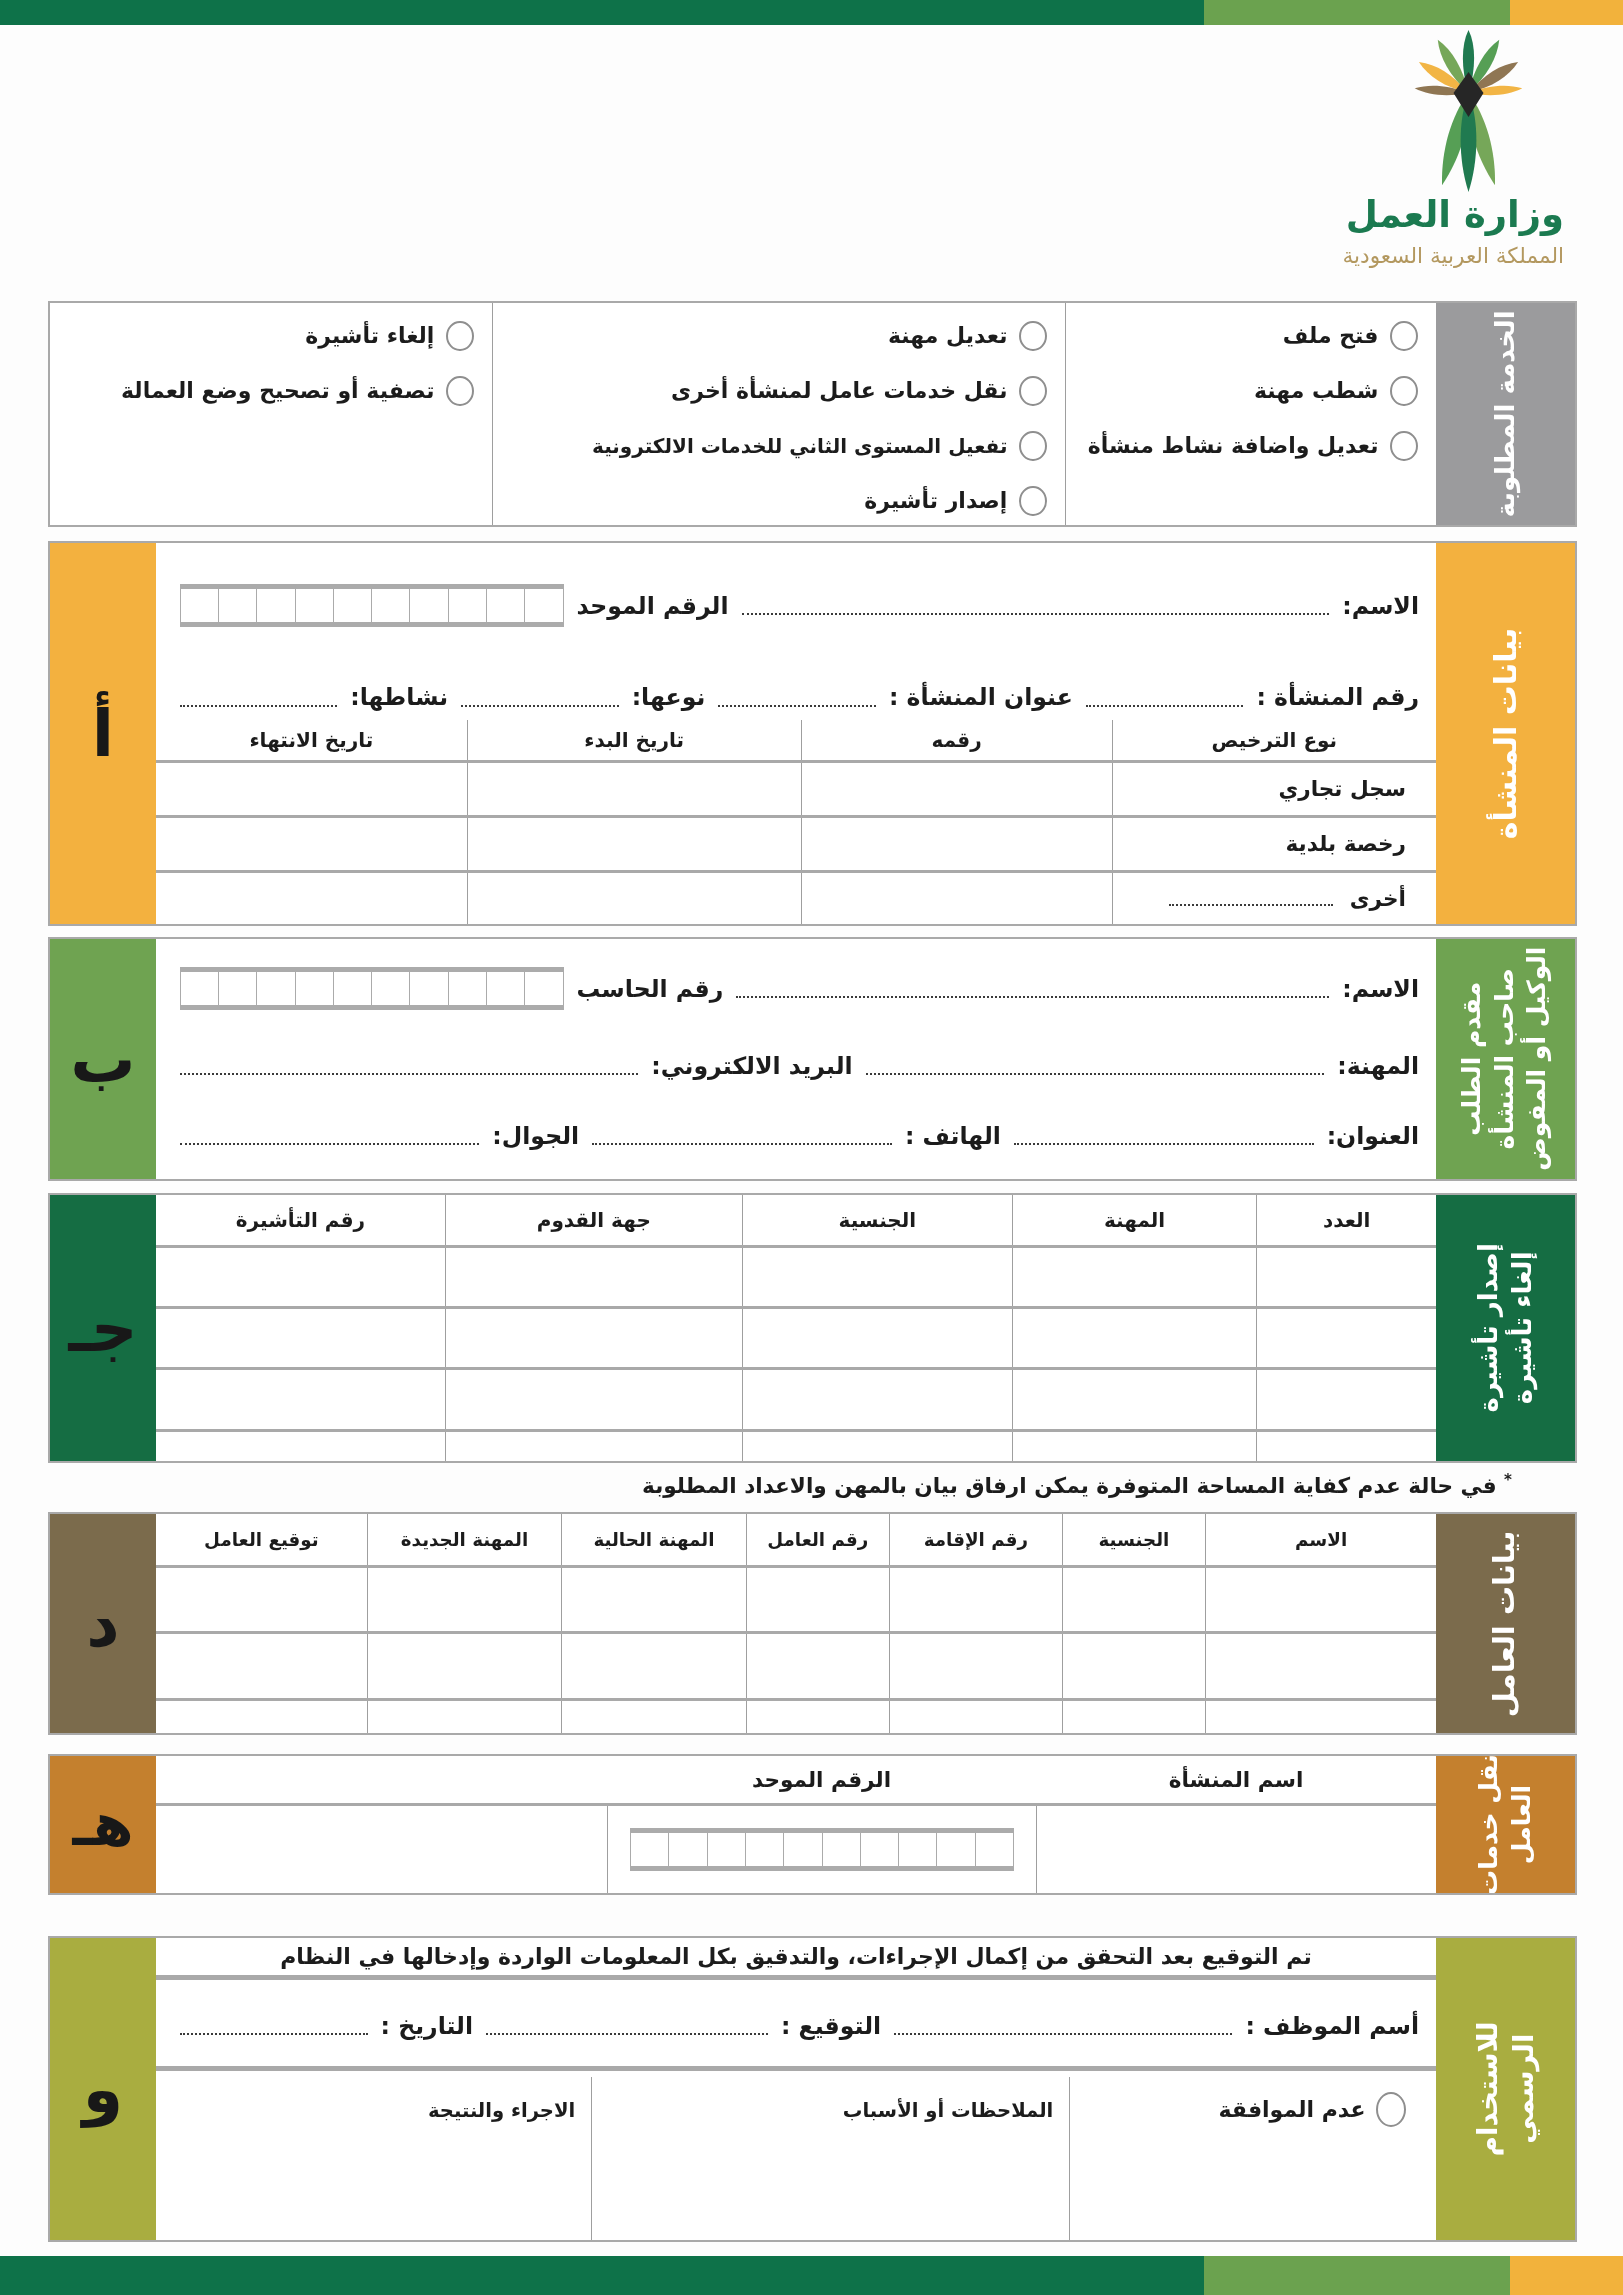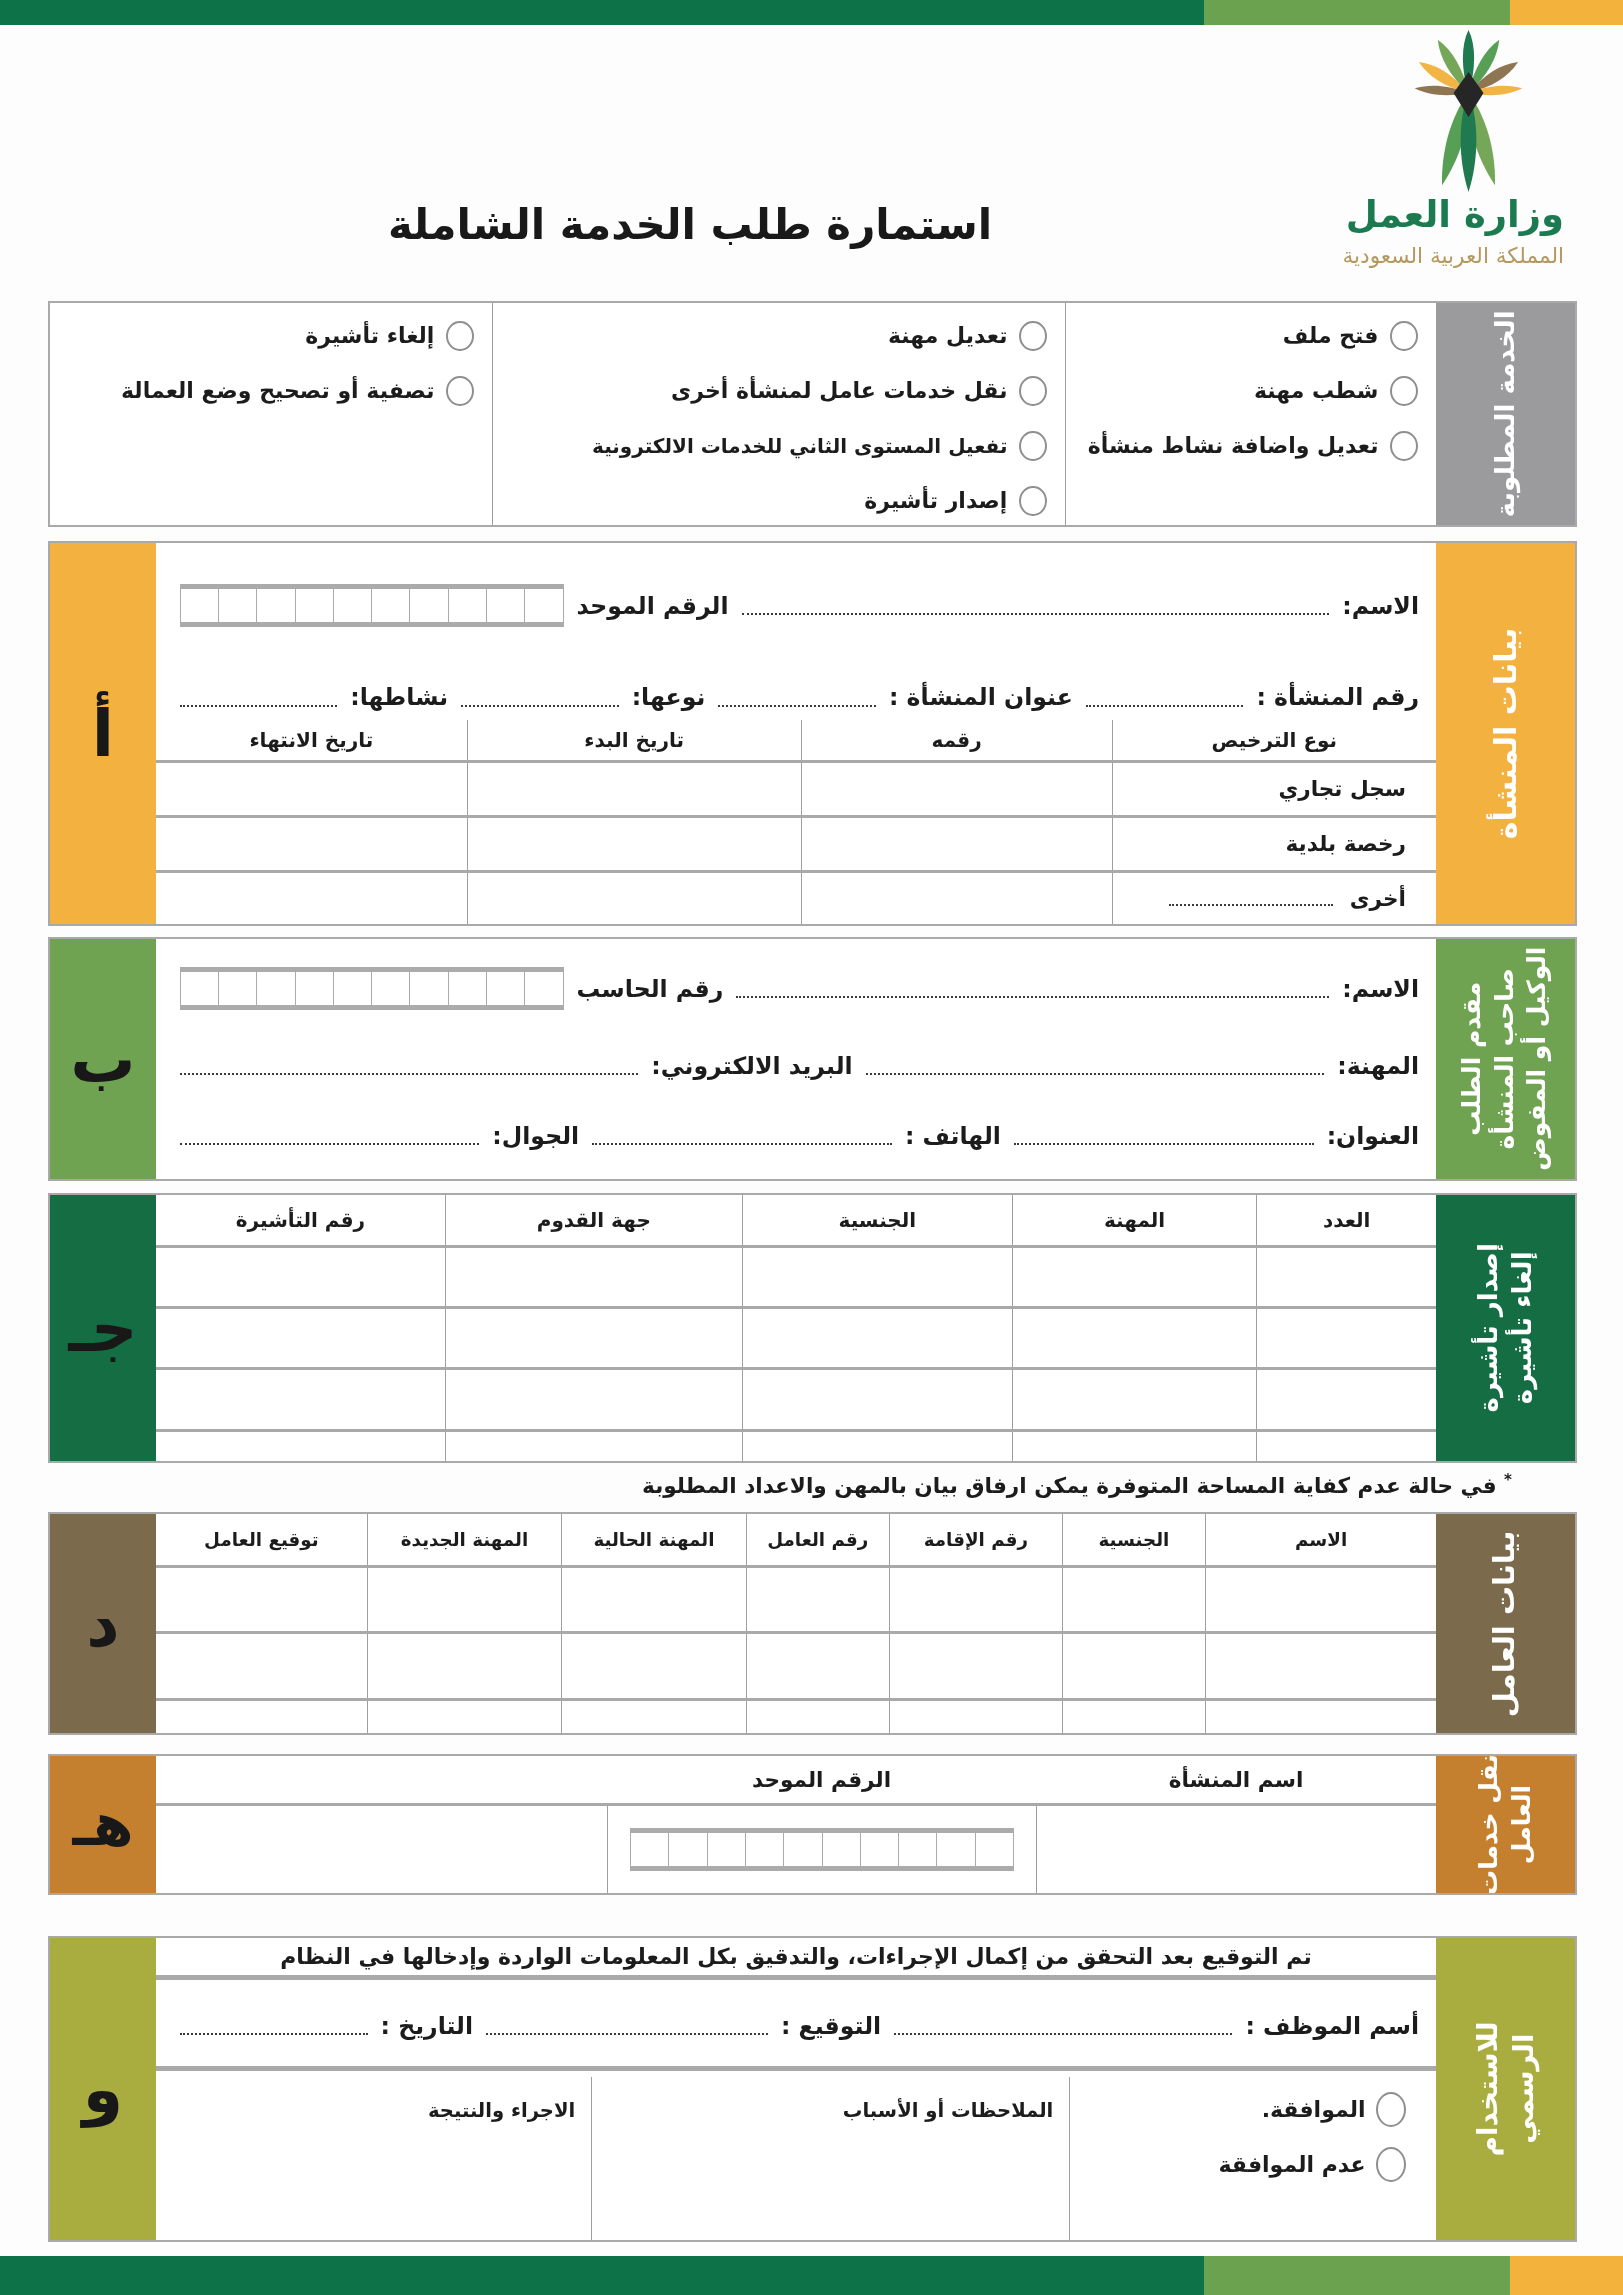--- a/index.html
+++ b/index.html
@@ -153,21 +153,20 @@
       <g transform="rotate(16 60 42)">
           <path d="M60 42 C53 60 53 84 60 106 C67 84 67 60 60 42 Z" fill="#4e9a4d"></path>
         </g>
       <path d="M60 42 C53 60 53 86 60 108 C67 86 67 60 60 42 Z" fill="#157347"></path>
       <path d="M60 28 L70 42 L60 58 L50 42 Z" fill="#1b1b1b"></path>
     </g>
   </svg>
   <div class="ministry">وزارة العمل</div>
   <div class="country">المملكة العربية السعودية</div>
 
-  <div class="doctitle">استمارة طلب الخدمة الشاملة</div>
 
   <div class="box" style="top:301px; height:226px;">
     <div class="rbar bg-gray">
       <div class="rot fs40">الخدمة المطلوبة</div>
     </div>
     <div class="content noletter">
       <div class="vline" style="right:370px;"></div>
       <div class="vline" style="right:943px;"></div>
 
       <div class="chkcol" style="right:0; width:370px;">
@@ -525,24 +524,20 @@
         <span class="dots grow18"></span>
         <span class="fldlbl">التوقيع :</span>
         <span class="dots grow15"></span>
         <span class="fldlbl">التاريخ :</span>
         <span class="dots grow"></span>
       </div>
       <div class="f-row3">
         <div class="fc fc1">
           <div class="radio-row">
             <span class="radio"></span>
-            <span class="radio-label">الموافقة.</span>
-          </div>
-          <div class="radio-row">
-            <span class="radio"></span>
             <span class="radio-label">عدم الموافقة</span>
           </div>
         </div>
         <div class="fc fc2">
           <span class="colhdr">الملاحظات أو الأسباب</span>
         </div>
         <div class="fc fc3">
           <span class="colhdr">الاجراء والنتيجة</span>
         </div>
       </div>

